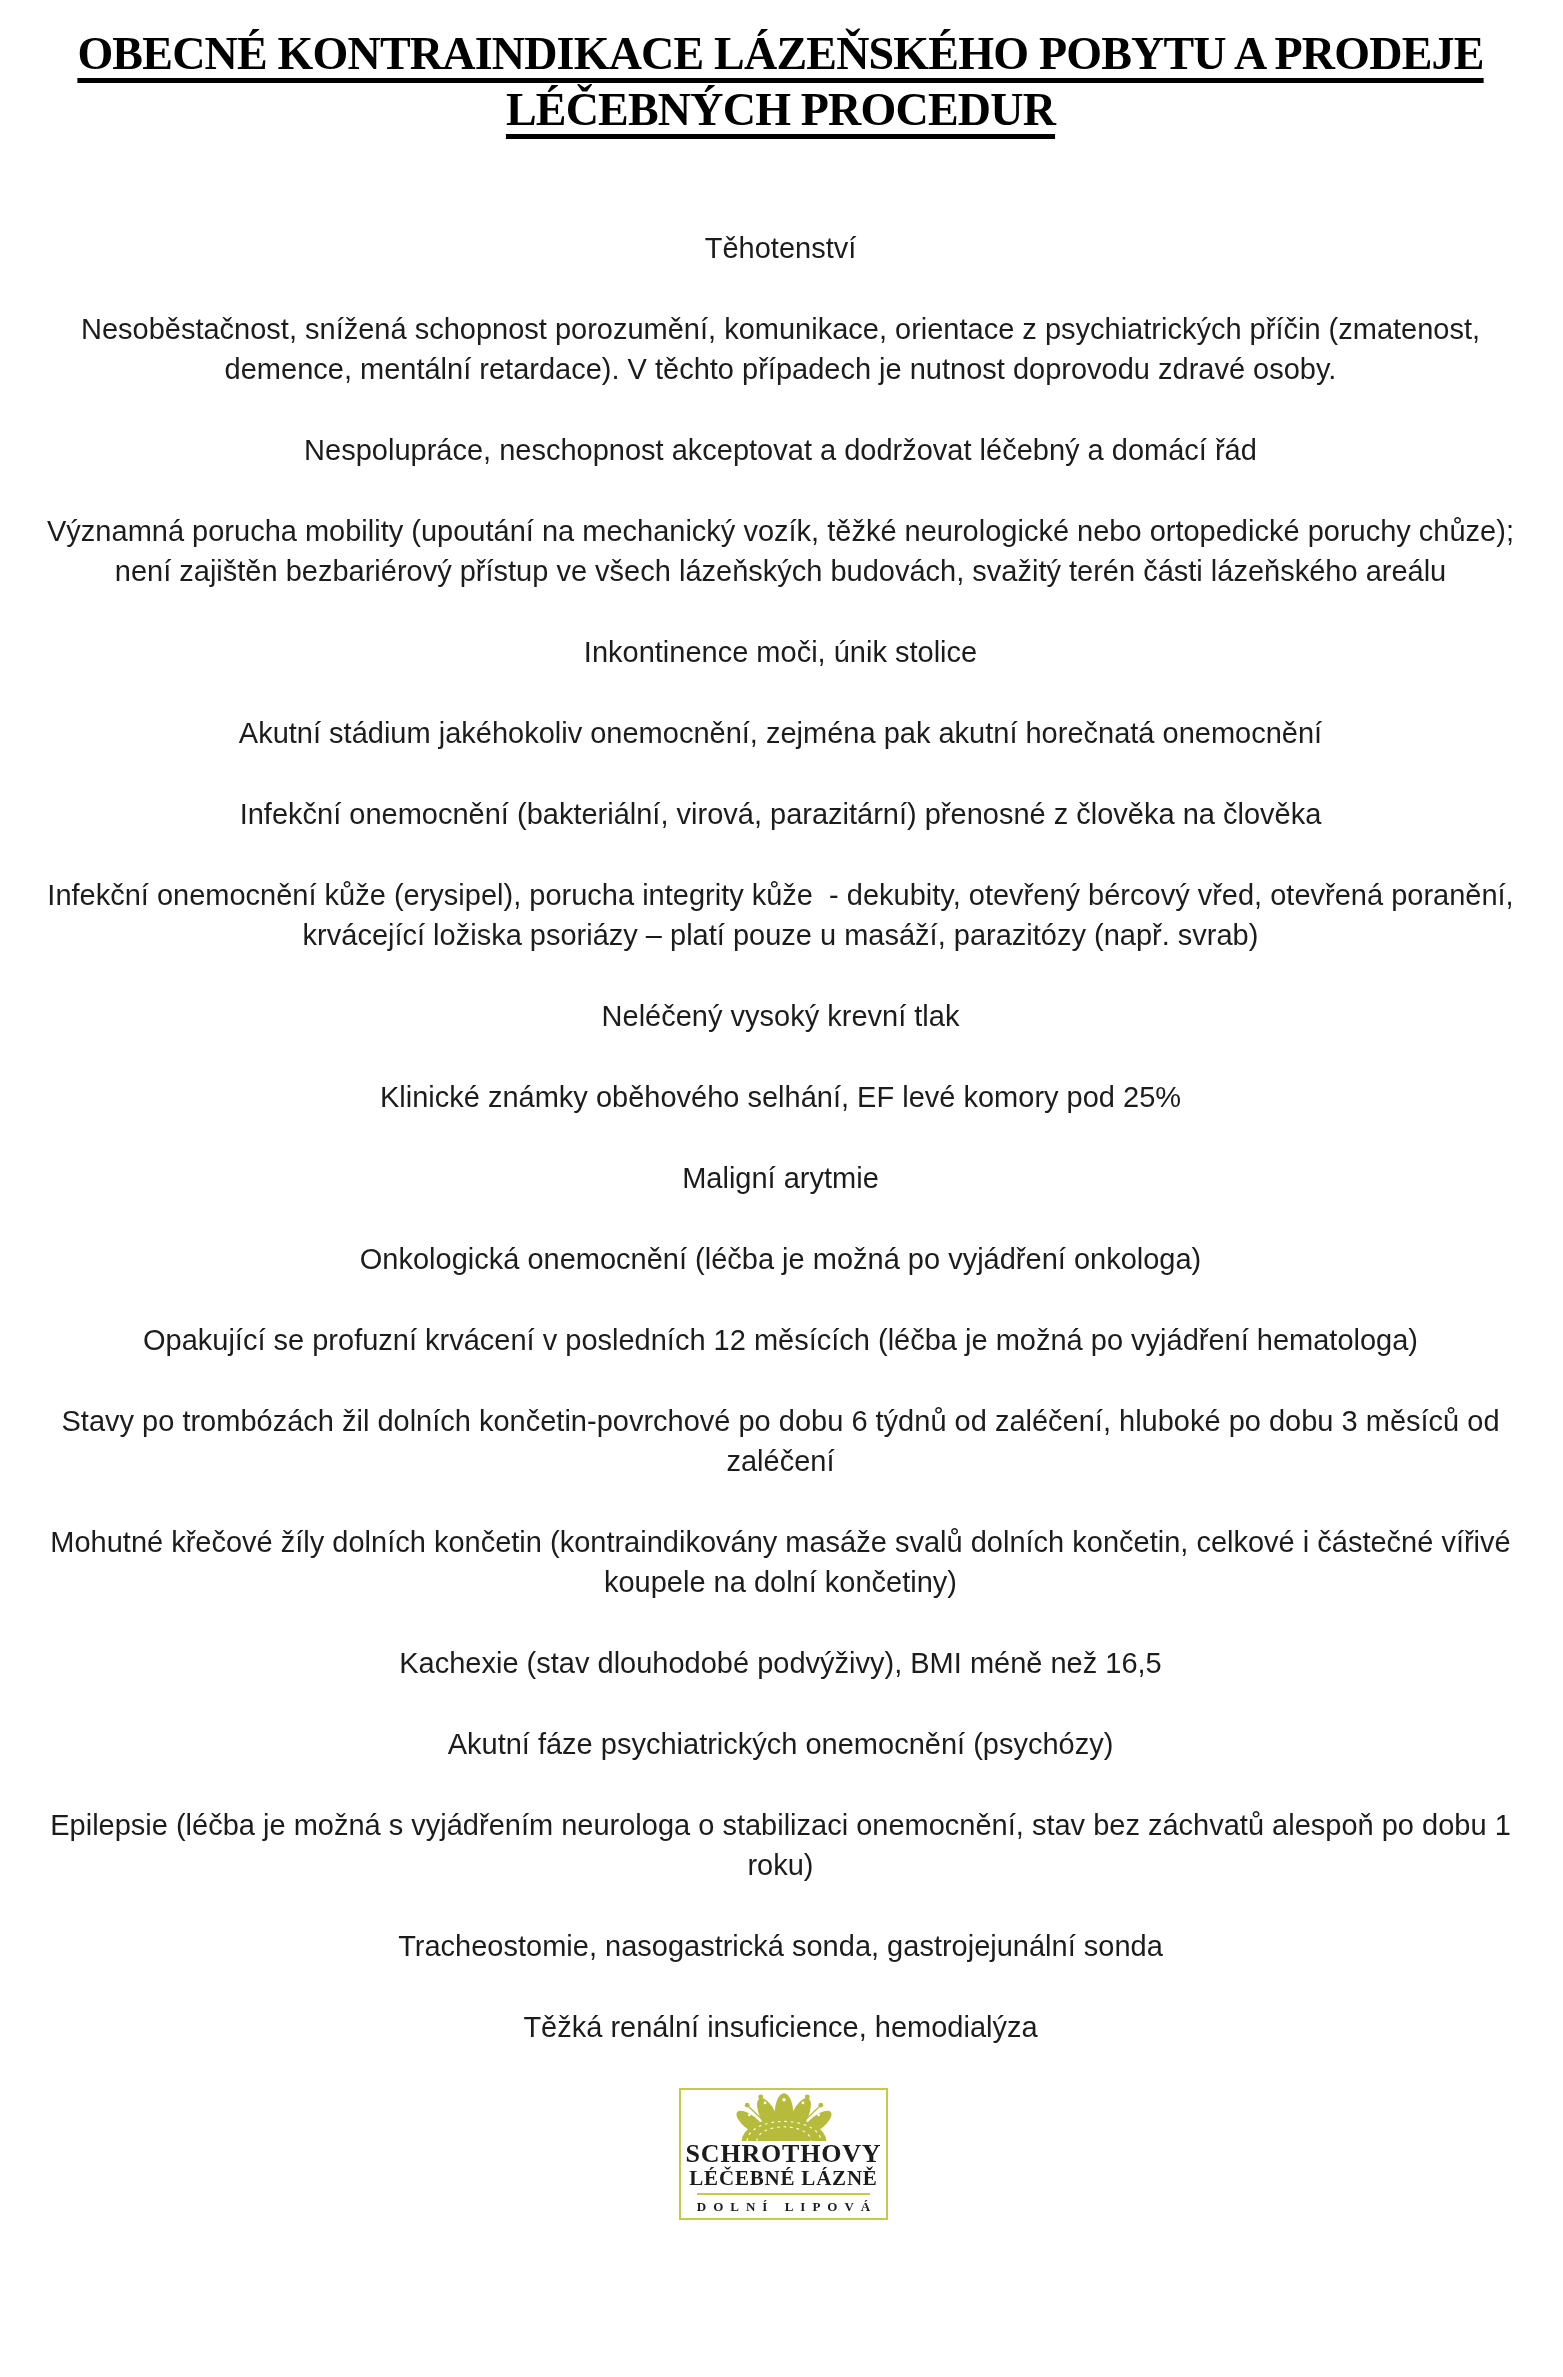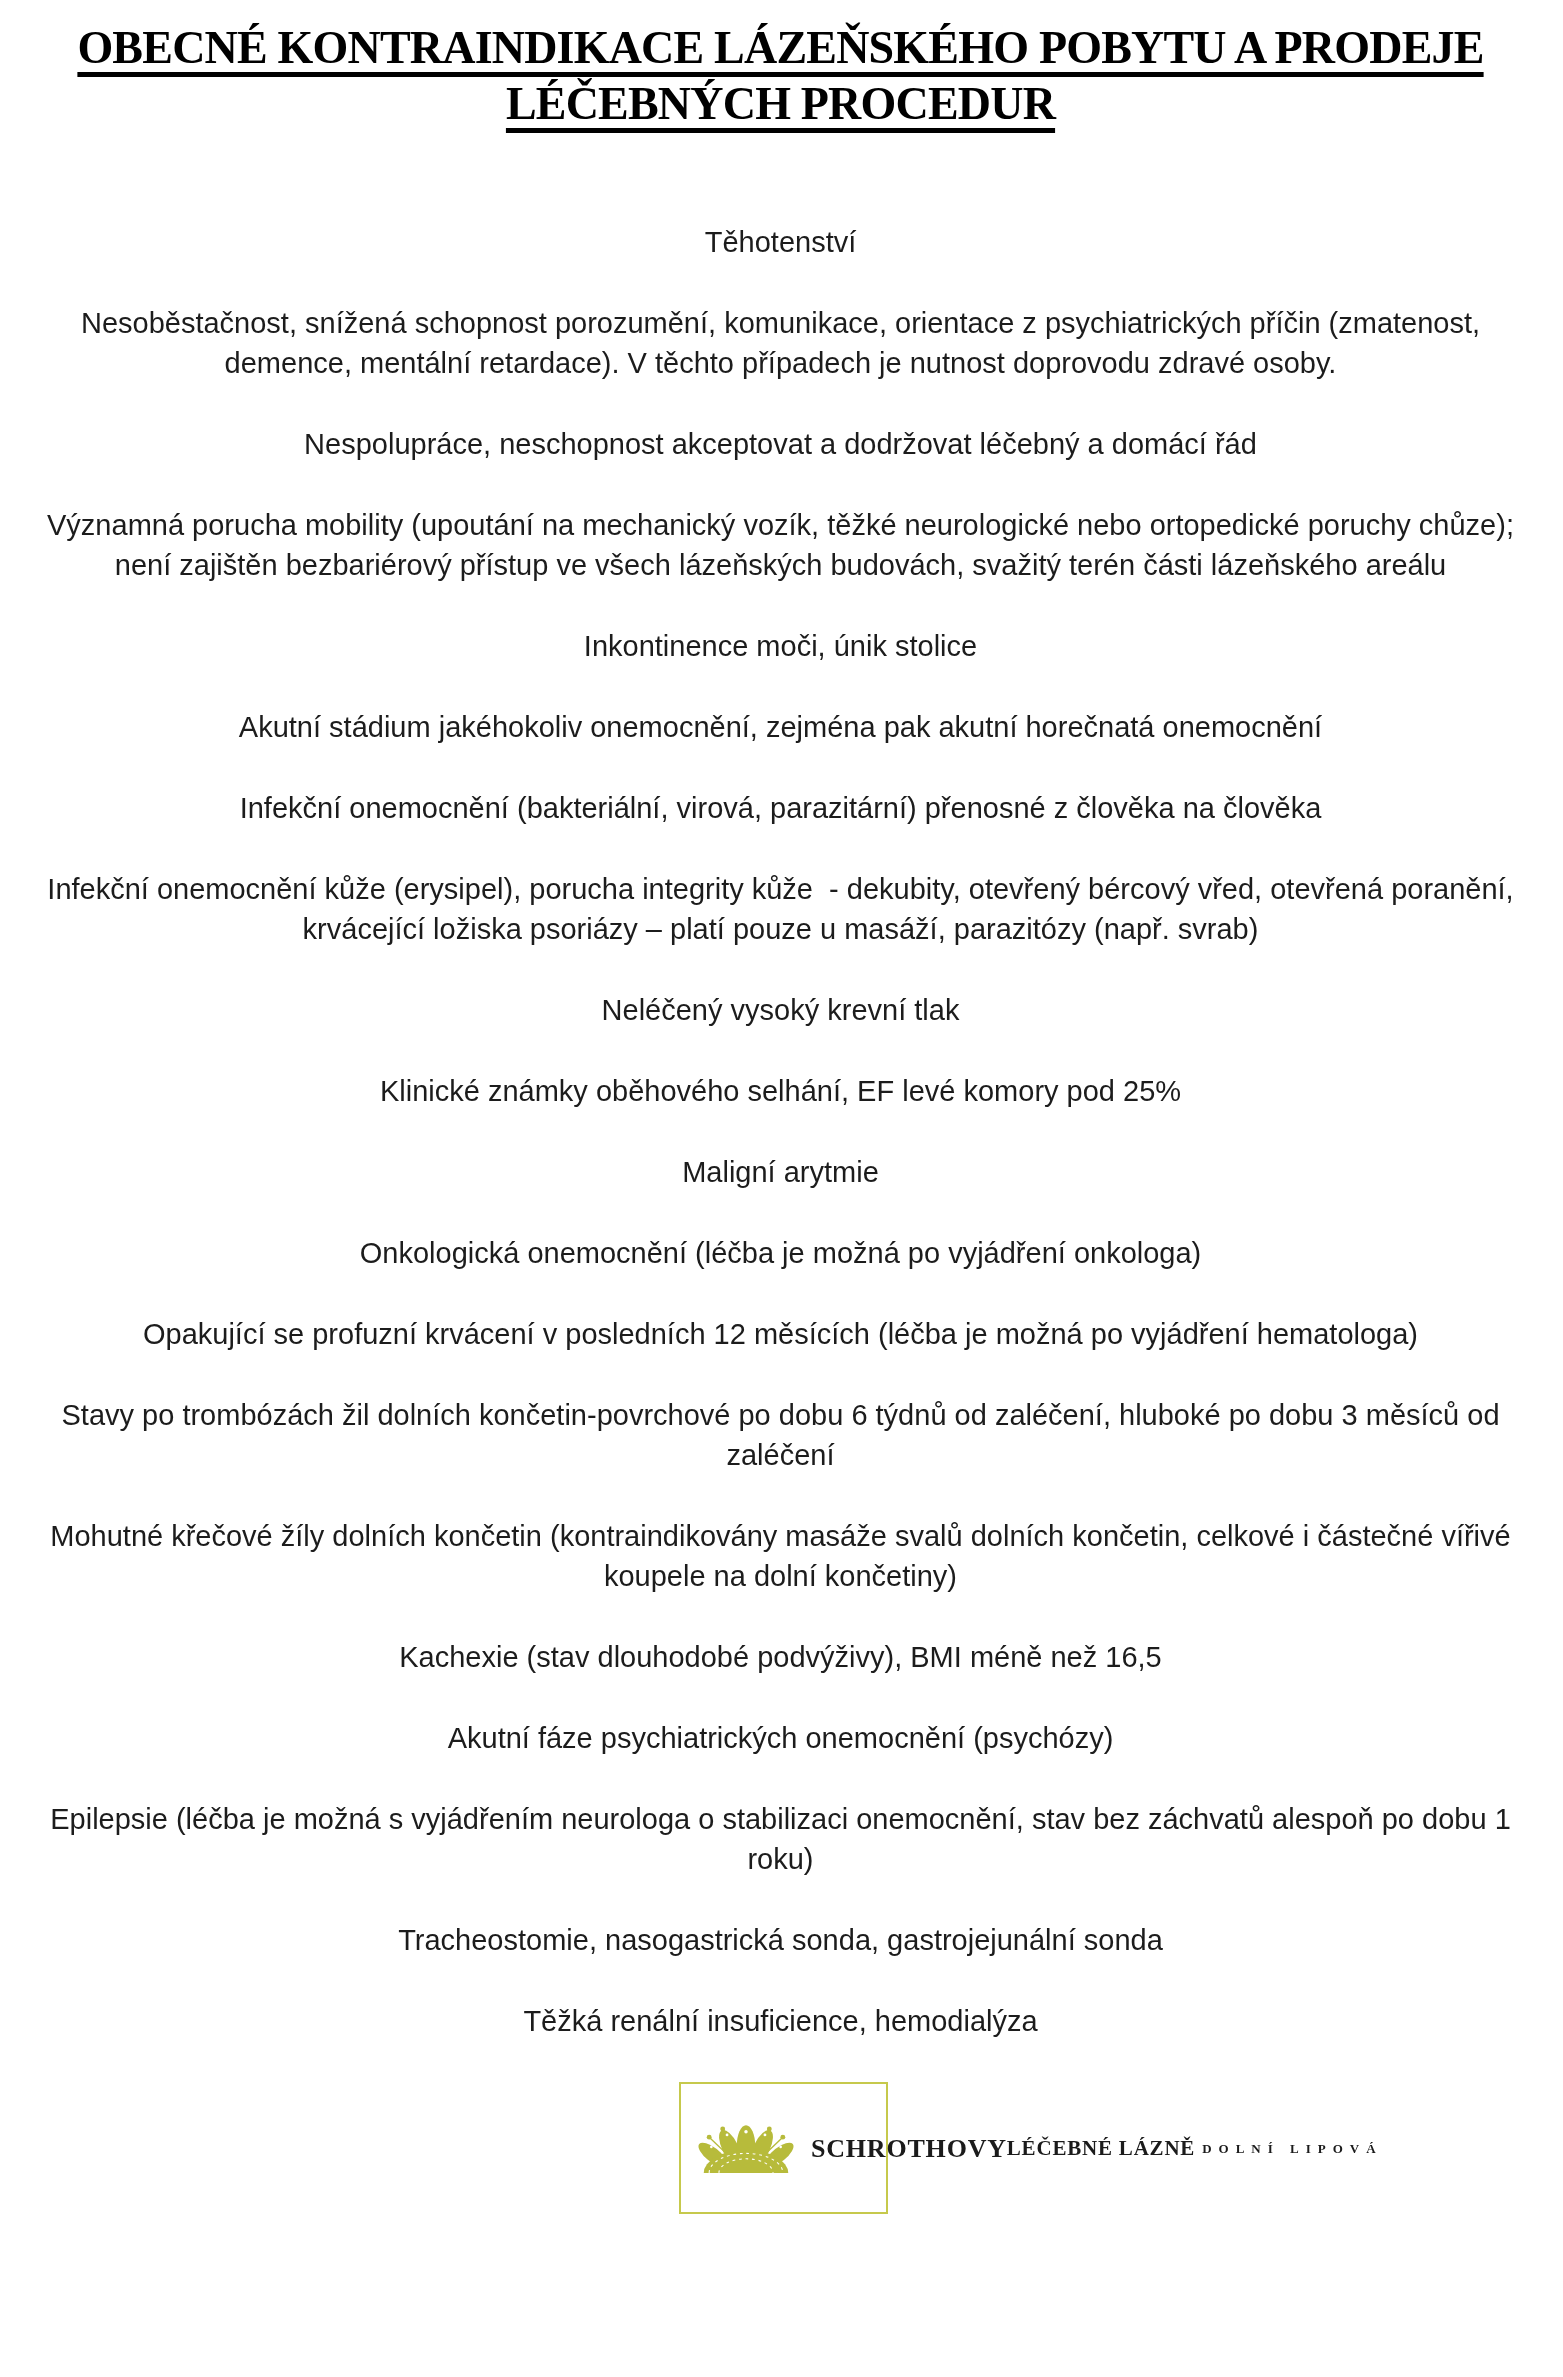--- a/index.html
+++ b/index.html
@@ -7,21 +7,21 @@
   }
   .page {
     position: relative;
     width: 1564px; height: 2377px;
     box-sizing: border-box;
     background: var(--background, #ffffff);
     padding: 20px 32px 0 29px;
     overflow: hidden;
   }
   .doc-title {
-    margin: 0;
+    margin: 6px;
     text-align: center;
     font-family: "Liberation Serif", "DejaVu Serif", serif;
     font-weight: bold;
     color: var(--title_text, #000000);
     font-size: 46px;
     line-height: 1.22;
     letter-spacing: -0.8px;
   }
   .doc-title .title-line {
     display: inline-block;
@@ -43,21 +43,21 @@
     white-space: pre-wrap;
     text-align: center;
   }
   .logo {
     width: 209px; height: 132px;
     box-sizing: border-box;
     border: 2.3px solid var(--logo_border, #c6c94c);
     margin: 14px 0 0 650px;
     background: #ffffff;
     display: flex;
-    flex-direction: row;
+    flex-direction: column;
     align-items: center;
     padding-top: 1.5px;
   }
   .logo svg { display: block; }
   .petal { fill: var(--accent, #b7bb3b); }
   .stamen { stroke: var(--accent, #b7bb3b); }
   .logo-name {
     font-family: "Liberation Serif", "DejaVu Serif", serif;
     font-weight: bold;
     font-size: 26px;

